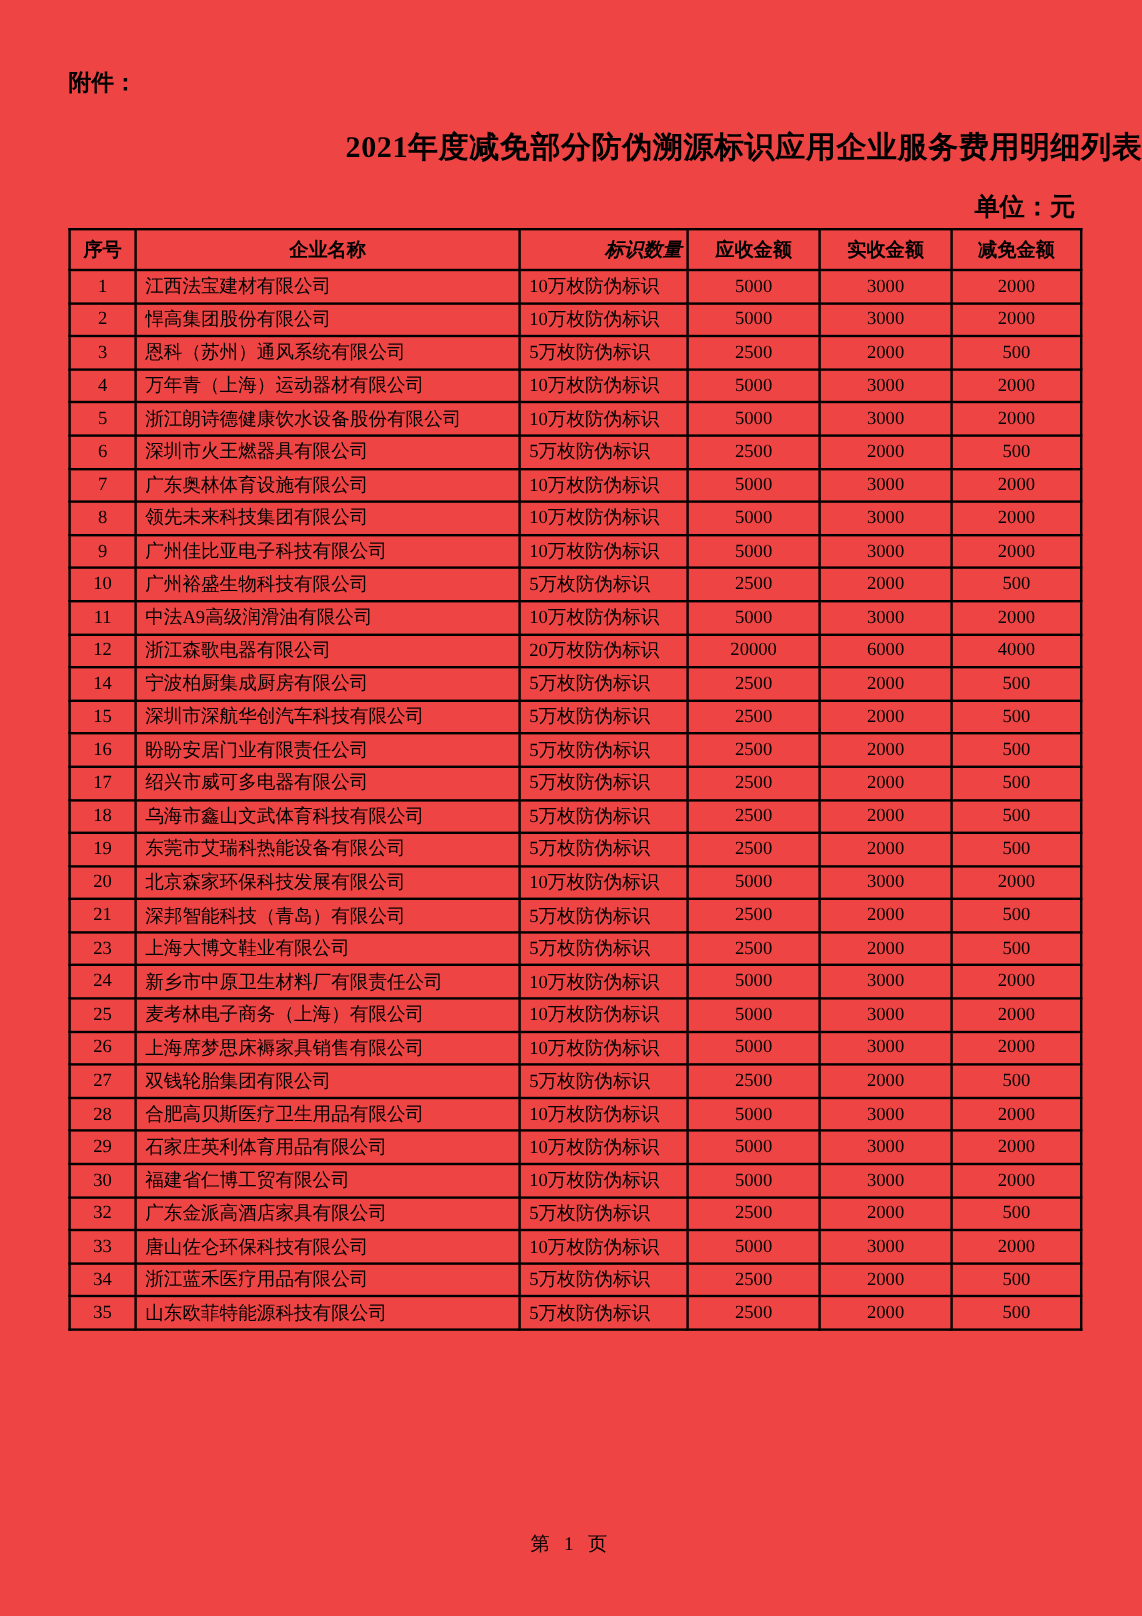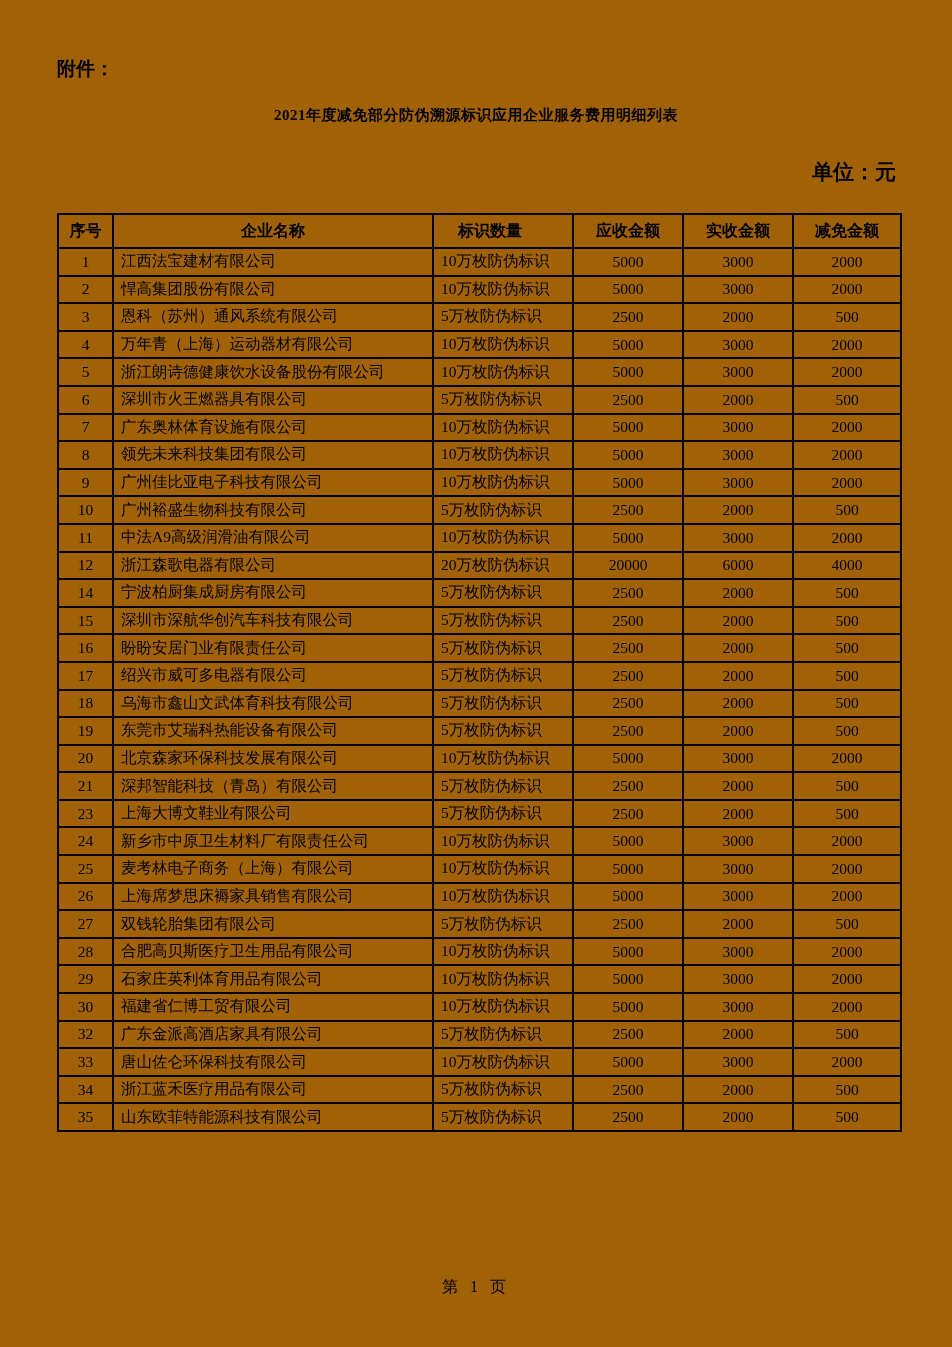--- a/index.html
+++ b/index.html
@@ -7,76 +7,76 @@
     margin: 0;
     padding: 0;
     background: #ffffff;
     color: #000000;
     font-family: "Liberation Serif", "DejaVu Serif", serif;
   }
   .page {
     position: relative;
     width: 952px;
     height: 1347px;
-    background: #a16207;
+    background: #ef4444;
     overflow: hidden;
   }
   .attachment {
     position: absolute;
     left: 57px;
     top: 56px;
     font-size: 19px;
     font-weight: bold;
     font-family: "Liberation Sans", "DejaVu Sans", sans-serif;
   }
   .doc-title {
     position: absolute;
     left: 0;
     top: 106px;
     width: 100%;
     margin: 0;
-    text-align: center;
-    font-size: 15px;
+    text-align: right;
+    font-size: 25px;
     font-weight: bold;
     letter-spacing: 0.5px;
   }
   .unit-label {
     position: absolute;
     right: 56px;
     top: 158px;
     font-size: 21px;
     font-weight: bold;
     font-family: "Liberation Sans", "DejaVu Sans", sans-serif;
     text-align: right;
   }
   table.fee-table {
     position: absolute;
     left: 57px;
     top: 190px;
     width: 843px;
     border-collapse: collapse;
     table-layout: fixed;
-    margin-top: 23px;
   }
   .fee-table th, .fee-table td {
     border: 2px solid #000000;
     overflow: hidden;
     white-space: nowrap;
   }
   .fee-table thead th {
     height: 34px;
     font-size: 16px;
     font-weight: bold;
     font-family: "Liberation Sans", "DejaVu Sans", sans-serif;
     text-align: center;
     padding: 2px 4px;
   }
   .fee-table thead th.h-qty {
-    text-align: left;
-    padding-left: 24px;
+    text-align: right;
+    padding-left: 1px;
+    font-style: italic;
   }
   .fee-table tbody td {
     height: 27.6px;
     font-size: 15.5px;
     padding: 1px 4px;
   }
   .cell-seq  { text-align: center; }
   .cell-name { text-align: left; padding-left: 7px !important; }
   .cell-qty  { text-align: left; padding-left: 7px !important; border-radius: 13px; }
   .cell-amt  { text-align: center; }

